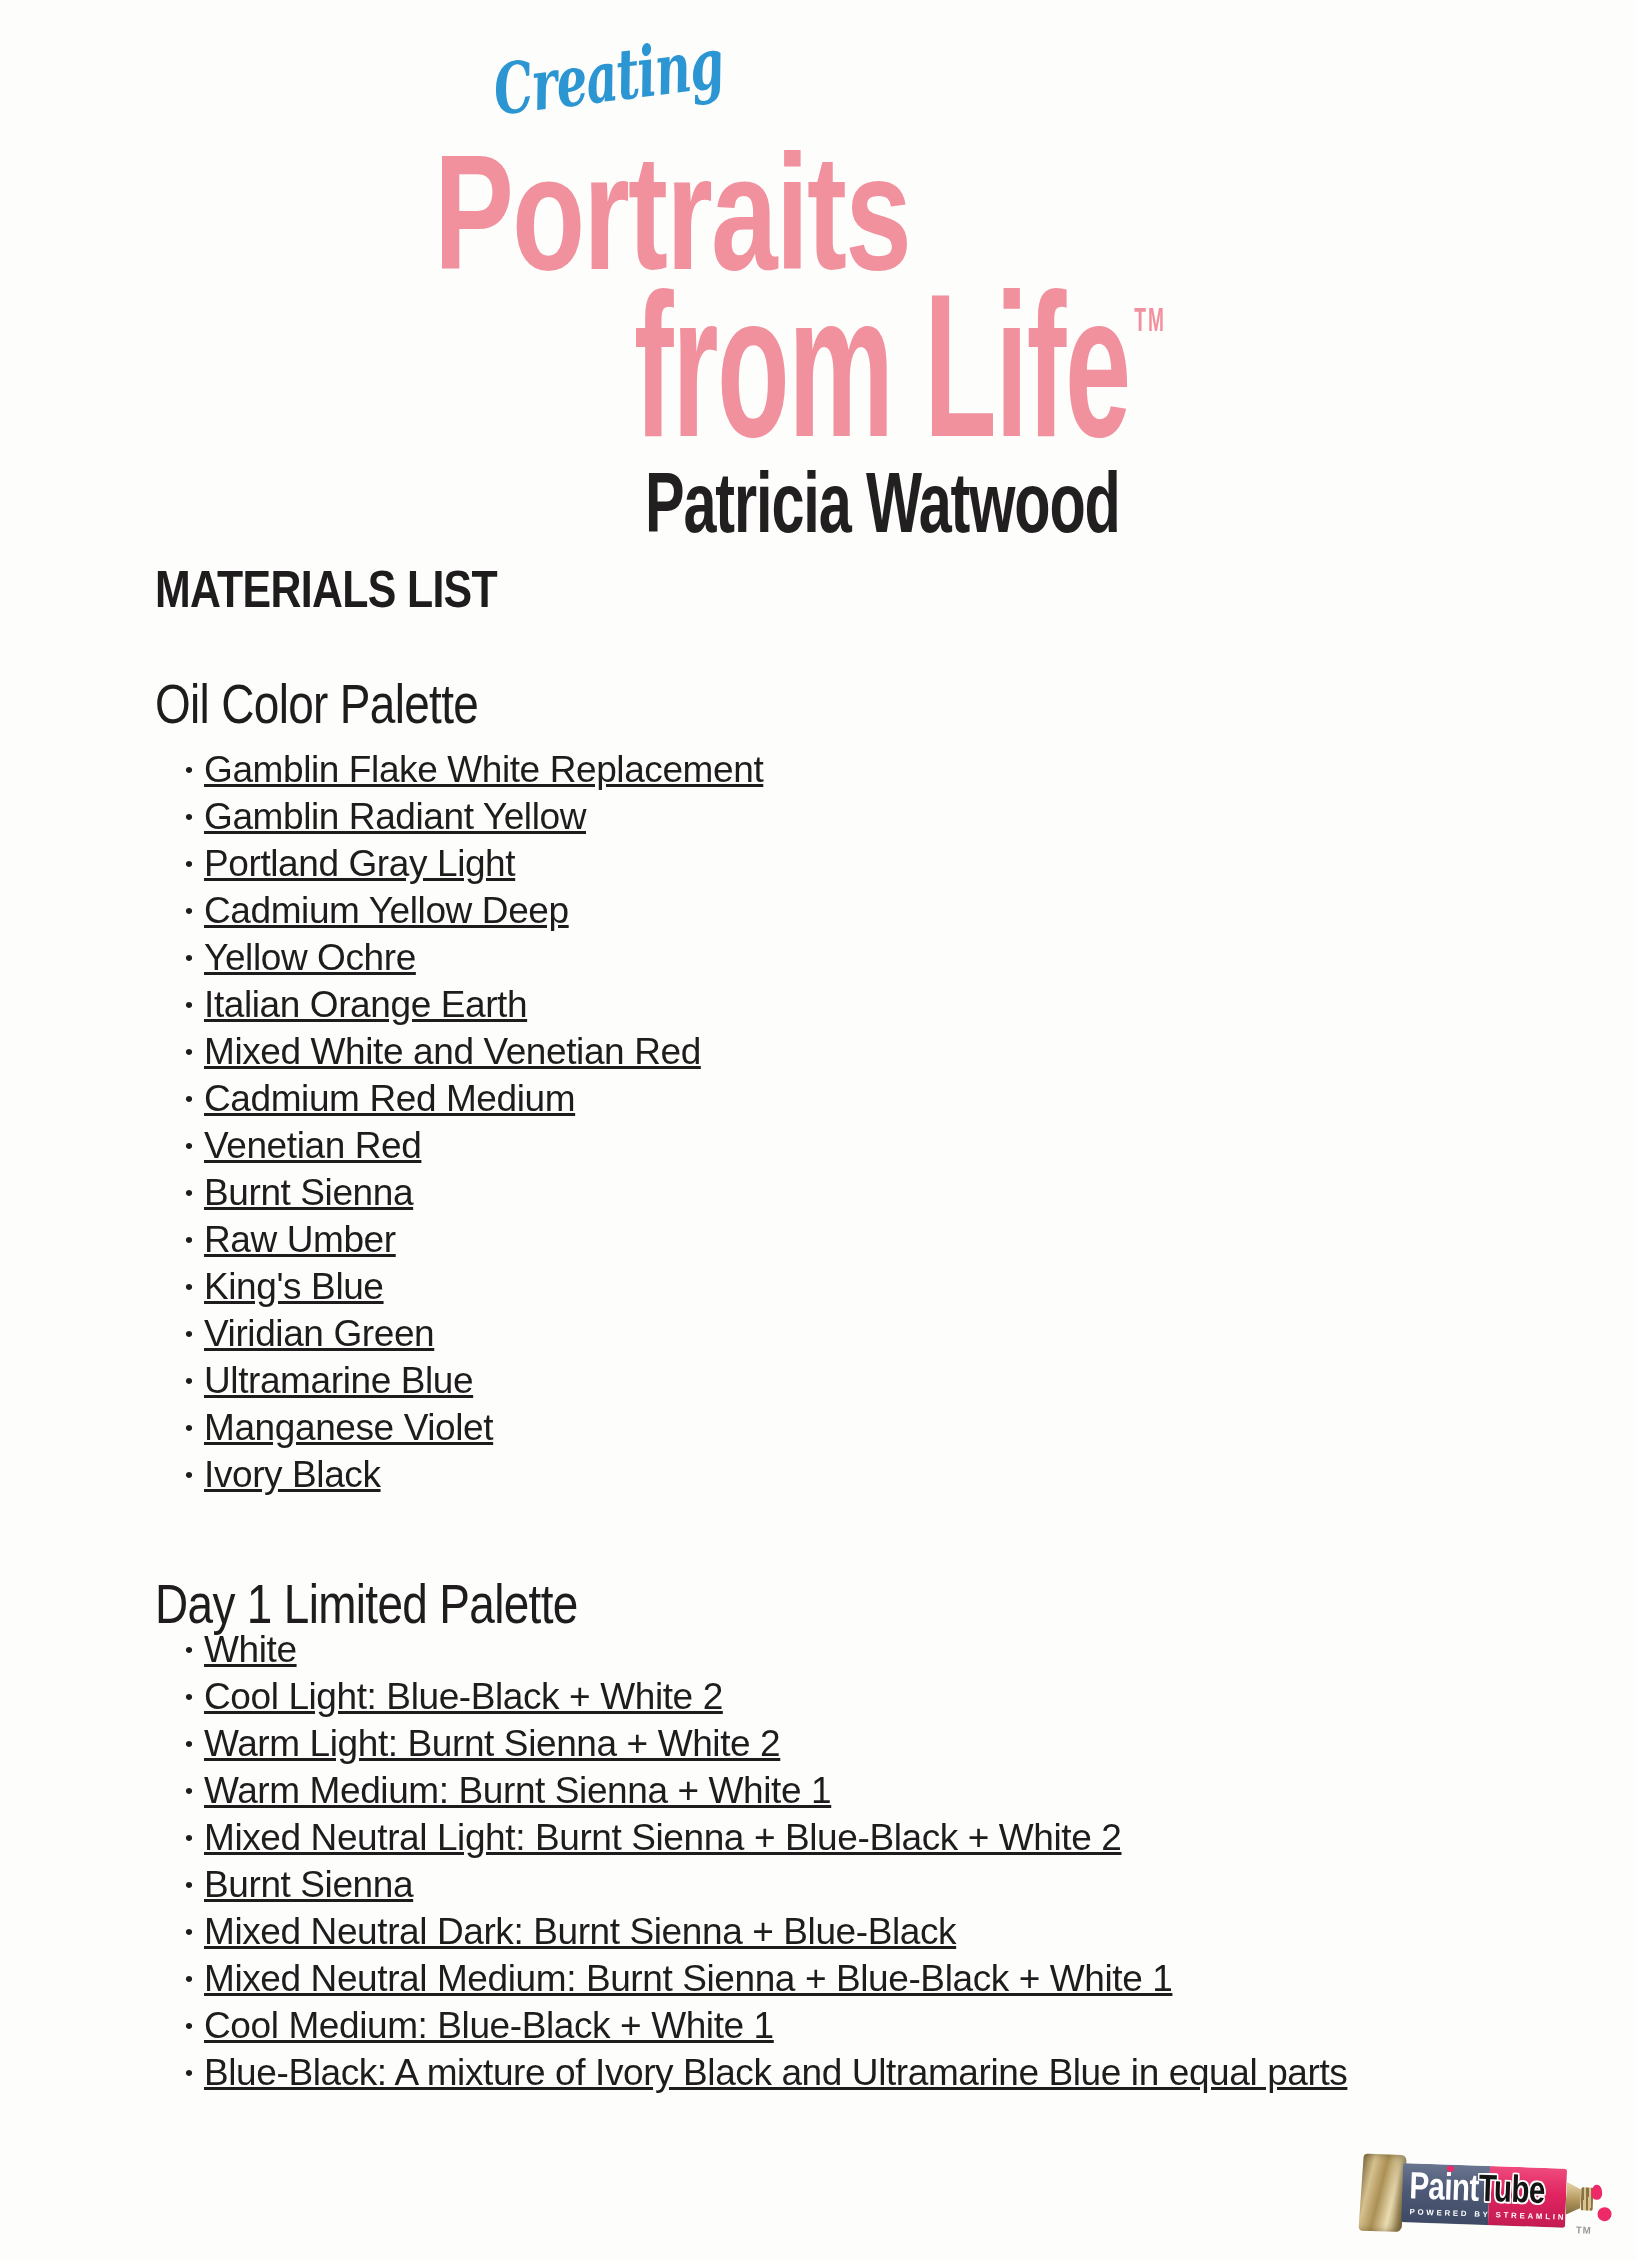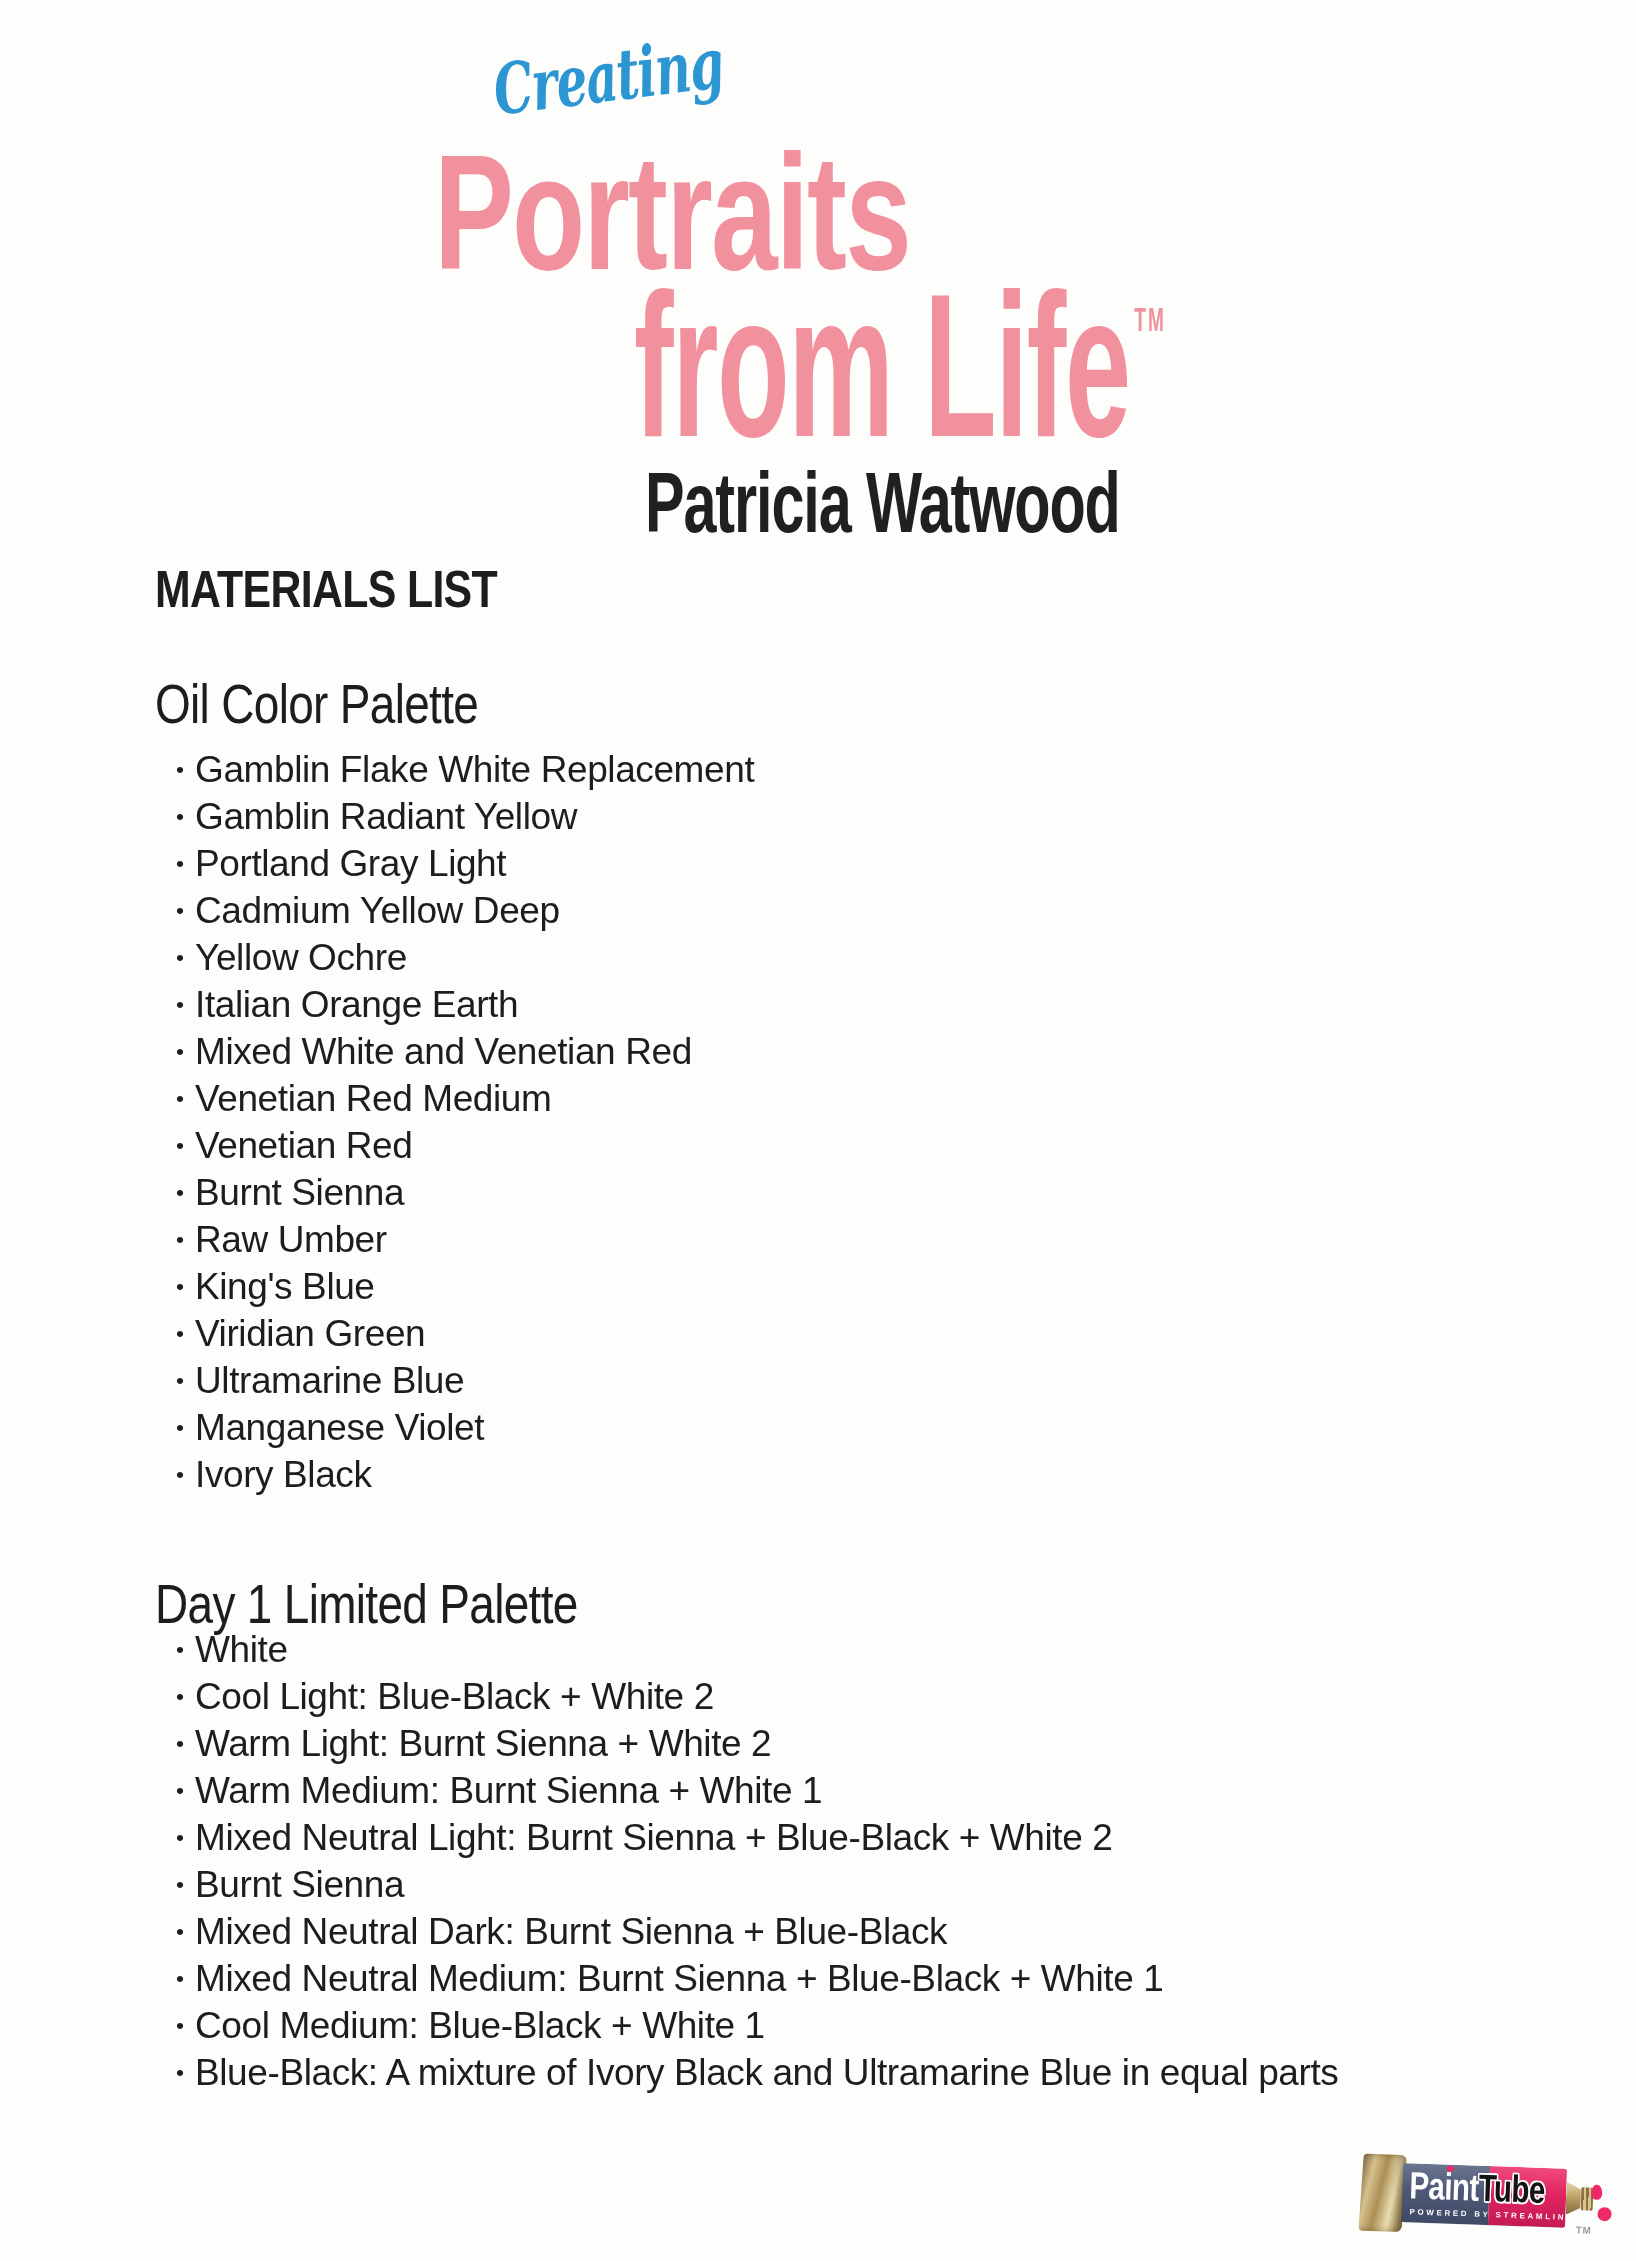--- a/index.html
+++ b/index.html
@@ -42,22 +42,22 @@
     transform:scaleX(.84); transform-origin:left top; white-space:nowrap;
   }
   .section-title {
     position:absolute; left:155px;
     font-size:56px; font-weight:400; line-height:1; letter-spacing:-0.8px;
     transform:scaleX(.82); transform-origin:left top; white-space:nowrap;
   }
   .h-oil { top:676px; }
   .h-day { top:1576px; }
   .bullet-list {
-    position:absolute; left:140px; margin:0; padding:0; list-style:none;
-    font-size:37px; letter-spacing:-0.4px;
+    position:absolute; left:149px; margin:0; padding:0; list-style:none;
+    font-size:37px; letter-spacing:-0.4px;text-decoration:underline;
   }
   .bullet-list li { position:relative; padding-left:55px; white-space:nowrap; }
   .bullet-list li::before {
     content:"\2022"; position:absolute; left:36px; top:0.02em; font-size:0.62em;
   }
   .oil-list { top:746px; }
   .oil-list li { line-height:47px; }
   .day-list { top:1626px; }
   .day-list li { line-height:47px; }
   
@@ -128,21 +128,21 @@
 
   <div class="section-title h-oil">Oil Color Palette</div>
   <ul class="bullet-list oil-list">
       <li>Gamblin Flake White Replacement</li>
       <li>Gamblin Radiant Yellow</li>
       <li>Portland Gray Light</li>
       <li>Cadmium Yellow Deep</li>
       <li>Yellow Ochre</li>
       <li>Italian Orange Earth</li>
       <li>Mixed White and Venetian Red</li>
-      <li>Venetian Red Medium</li>
+      <li>Cadmium Red Medium</li>
       <li>Venetian Red</li>
       <li>Burnt Sienna</li>
       <li>Raw Umber</li>
       <li>King's Blue</li>
       <li>Viridian Green</li>
       <li>Ultramarine Blue</li>
       <li>Manganese Violet</li>
       <li>Ivory Black</li>
     </ul>
 

